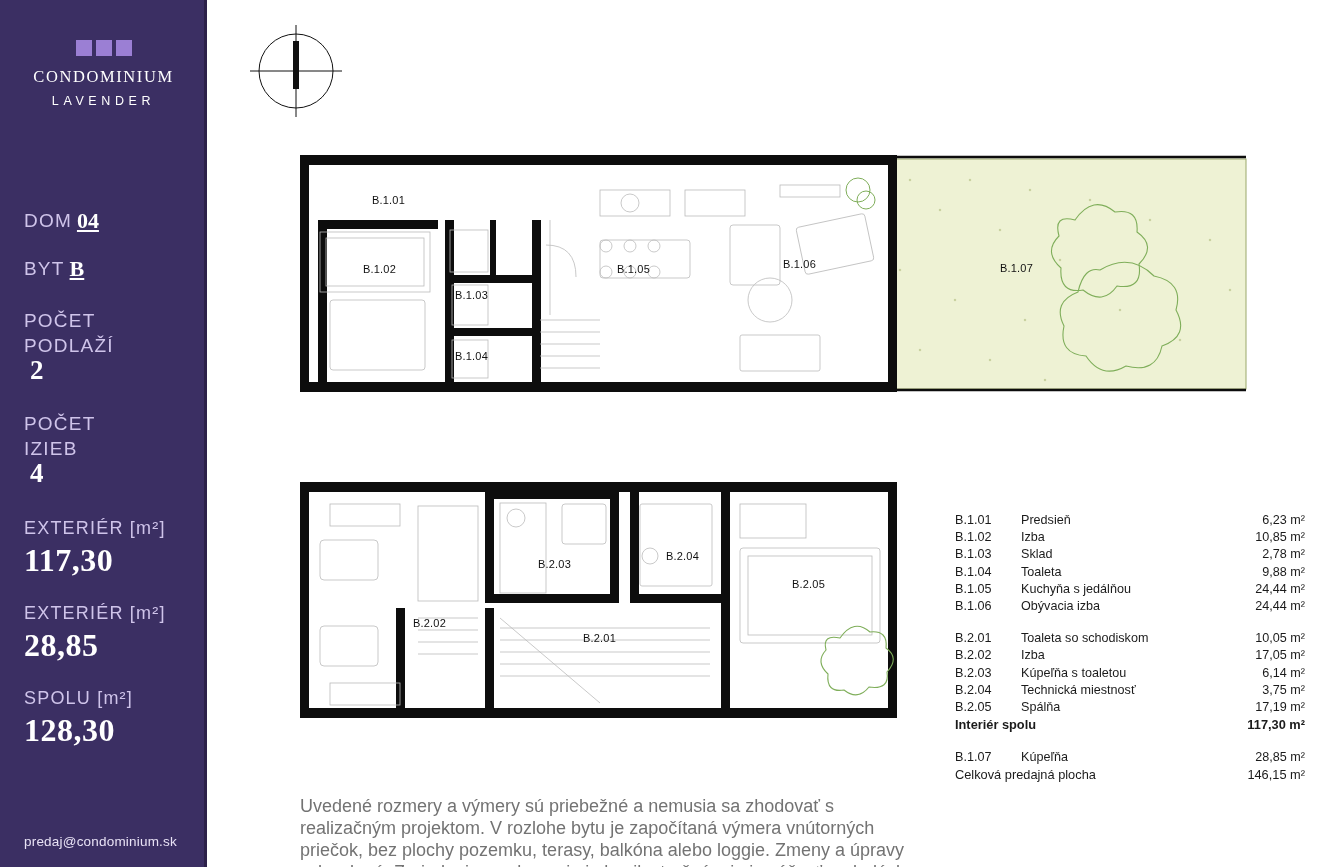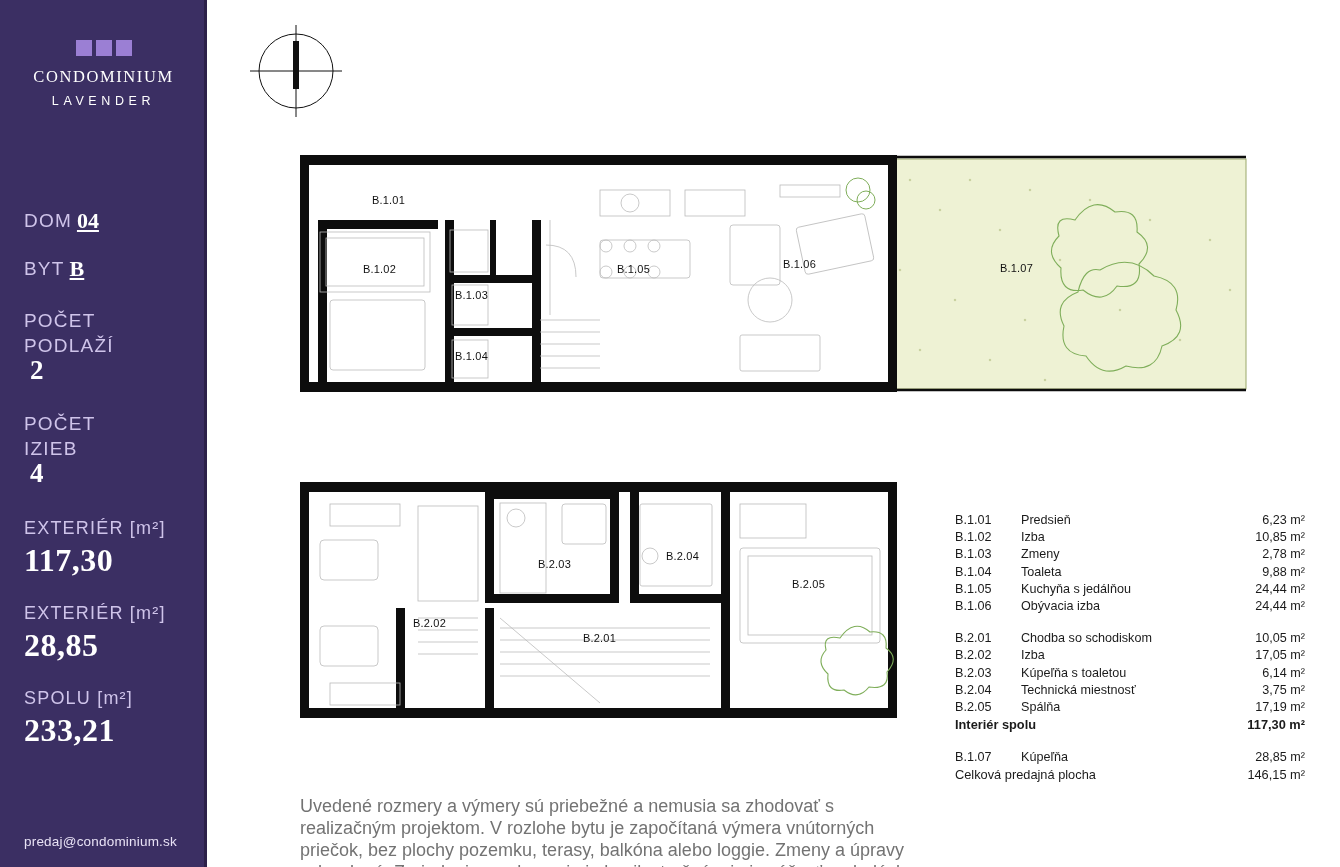--- a/index.html
+++ b/index.html
@@ -124,21 +124,21 @@
       <span class="val">117,30</span>
     </div>
 
     <div class="fact block" style="margin-bottom:22px;">
       <span class="lbl small">EXTERIÉR  [m²]</span>
       <span class="val">28,85</span>
     </div>
 
     <div class="fact block">
       <span class="lbl small">SPOLU  [m²]</span>
-      <span class="val">233,21</span>
+      <span class="val">128,30</span>
     </div>
 
   </div>
 
   <div class="mail">predaj@condominium.sk</div>
 </div>
 
 <div id="main">
 
   <svg id="compass" viewBox="0 0 92 92">
@@ -299,21 +299,21 @@
           <td class="name">Predsieň</td>
           <td class="area">6,23 m²</td>
         </tr>
         <tr>
           <td class="code">B.1.02</td>
           <td class="name">Izba</td>
           <td class="area">10,85 m²</td>
         </tr>
         <tr>
           <td class="code">B.1.03</td>
-          <td class="name">Zmeny</td>
+          <td class="name">Sklad</td>
           <td class="area">2,78 m²</td>
         </tr>
         <tr>
           <td class="code">B.1.04</td>
           <td class="name">Toaleta</td>
           <td class="area">9,88 m²</td>
         </tr>
         <tr>
           <td class="code">B.1.05</td>
           <td class="name">Kuchyňa s jedálňou</td>
@@ -324,21 +324,21 @@
           <td class="name">Obývacia izba</td>
           <td class="area">24,44 m²</td>
         </tr>
 
         <tr class="legend-gap">
             <td colspan="3"></td>
           </tr>
 
         <tr>
           <td class="code">B.2.01</td>
-          <td class="name">Chodba so schodiskom</td>
+          <td class="name">Toaleta so schodiskom</td>
           <td class="area">10,05 m²</td>
         </tr>
         <tr>
           <td class="code">B.2.02</td>
           <td class="name">Izba</td>
           <td class="area">17,05 m²</td>
         </tr>
         <tr>
           <td class="code">B.2.03</td>
           <td class="name">Kúpeľňa s toaletou</td>

